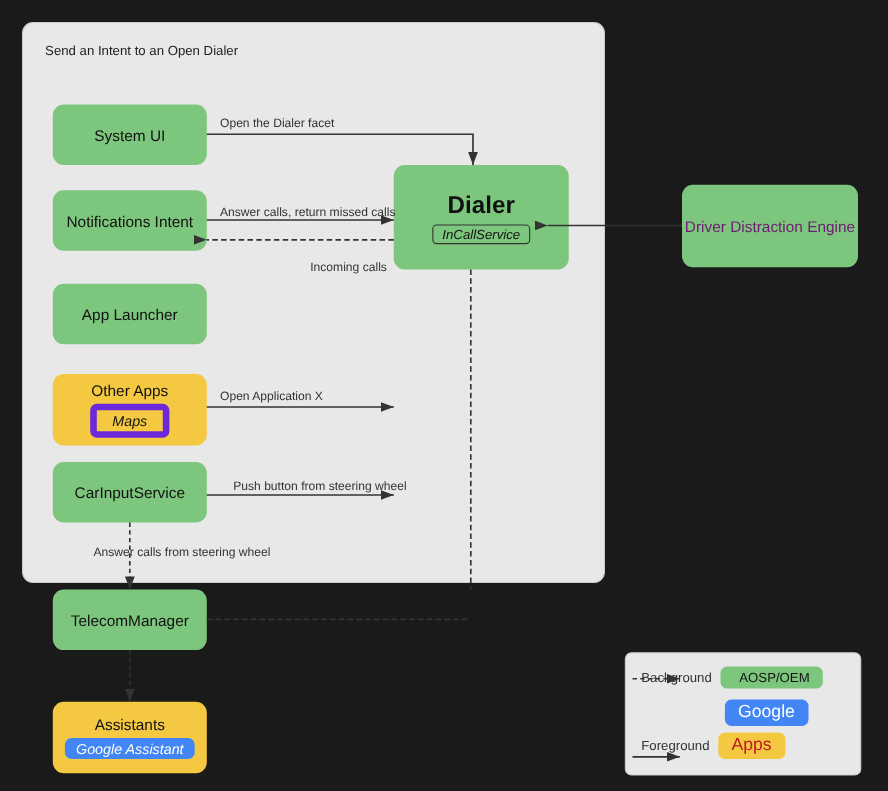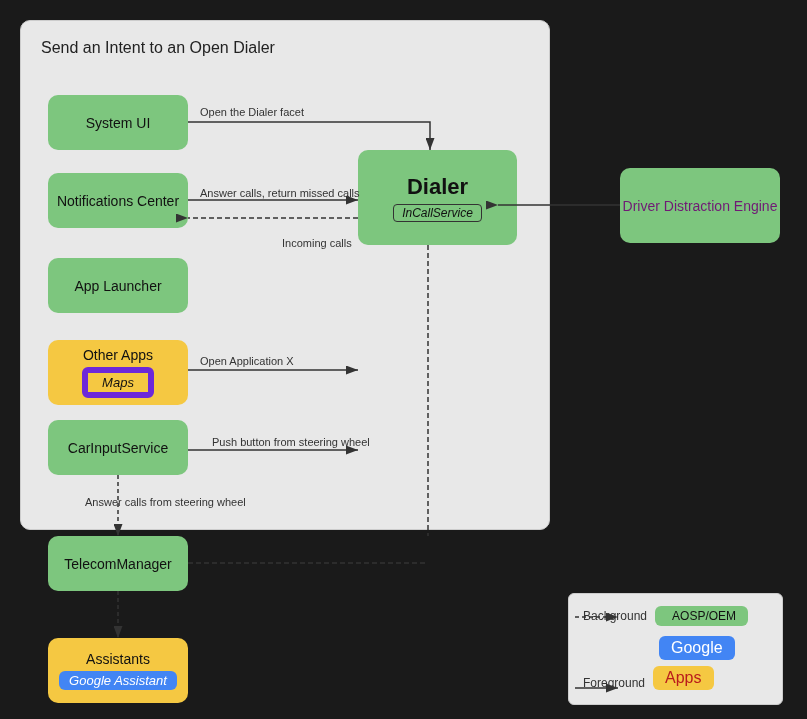--- a/index.html
+++ b/index.html
@@ -20,21 +20,21 @@
       height: 510px;
       background: #e8e8e8;
       border-radius: 10px;
       border: 1px solid #ccc;
     }
 
     .diagram-title {
       position: absolute;
       top: 18px;
       left: 20px;
-      font-size: 16px;
+      font-size: 12px;
       color: #222;
       font-weight: normal;
     }
 
     
     .green-box {
       background: #7dc67e;
       border-radius: 10px;
       display: flex;
       flex-direction: column;
@@ -225,21 +225,21 @@
 
 <div class="diagram-container">
   <div class="diagram-title">Send an Intent to an Open Dialer</div>
 </div>
 
 <div class="green-box" id="system-ui">
   <span>System UI</span>
 </div>
 
 <div class="green-box" id="notifications-center">
-  <span>Notifications Center</span>
+  <span>Notifications Intent</span>
 </div>
 
 <div class="green-box" id="app-launcher">
   <span>App Launcher</span>
 </div>
 
 <div class="yellow-box" id="other-apps">
   <span>Other Apps</span>
   <span class="maps-inner">Maps</span>
 </div>
@@ -277,21 +277,21 @@
 
   <div class="legend-row" style="top: 12px; left: 10px;">
     <span class="legend-label">Background</span>
     <span class="legend-green" style="margin-left: 8px; padding-left: 17px;">AOSP/OEM</span>
   </div>
 
   <div class="legend-row" style="top: 42px; left: 90px;">
     <span class="legend-blue">Google</span>
   </div>
 
-  <div class="legend-row" style="top: 72px; left: 10px; align-items: flex-end;">
+  <div class="legend-row" style="top: 72px; left: 10px;">
     <span class="legend-label">Foreground</span>
     <span class="legend-yellow" style="margin-left: 8px;">Apps</span>
   </div>
 </div>
 
 <svg class="arrows-svg">
 
   <defs>
     <marker id="arrowhead" markerWidth="8" markerHeight="6" refX="8" refY="3" orient="auto">
       <polygon points="0 0, 8 3, 0 6" fill="#333"></polygon>

